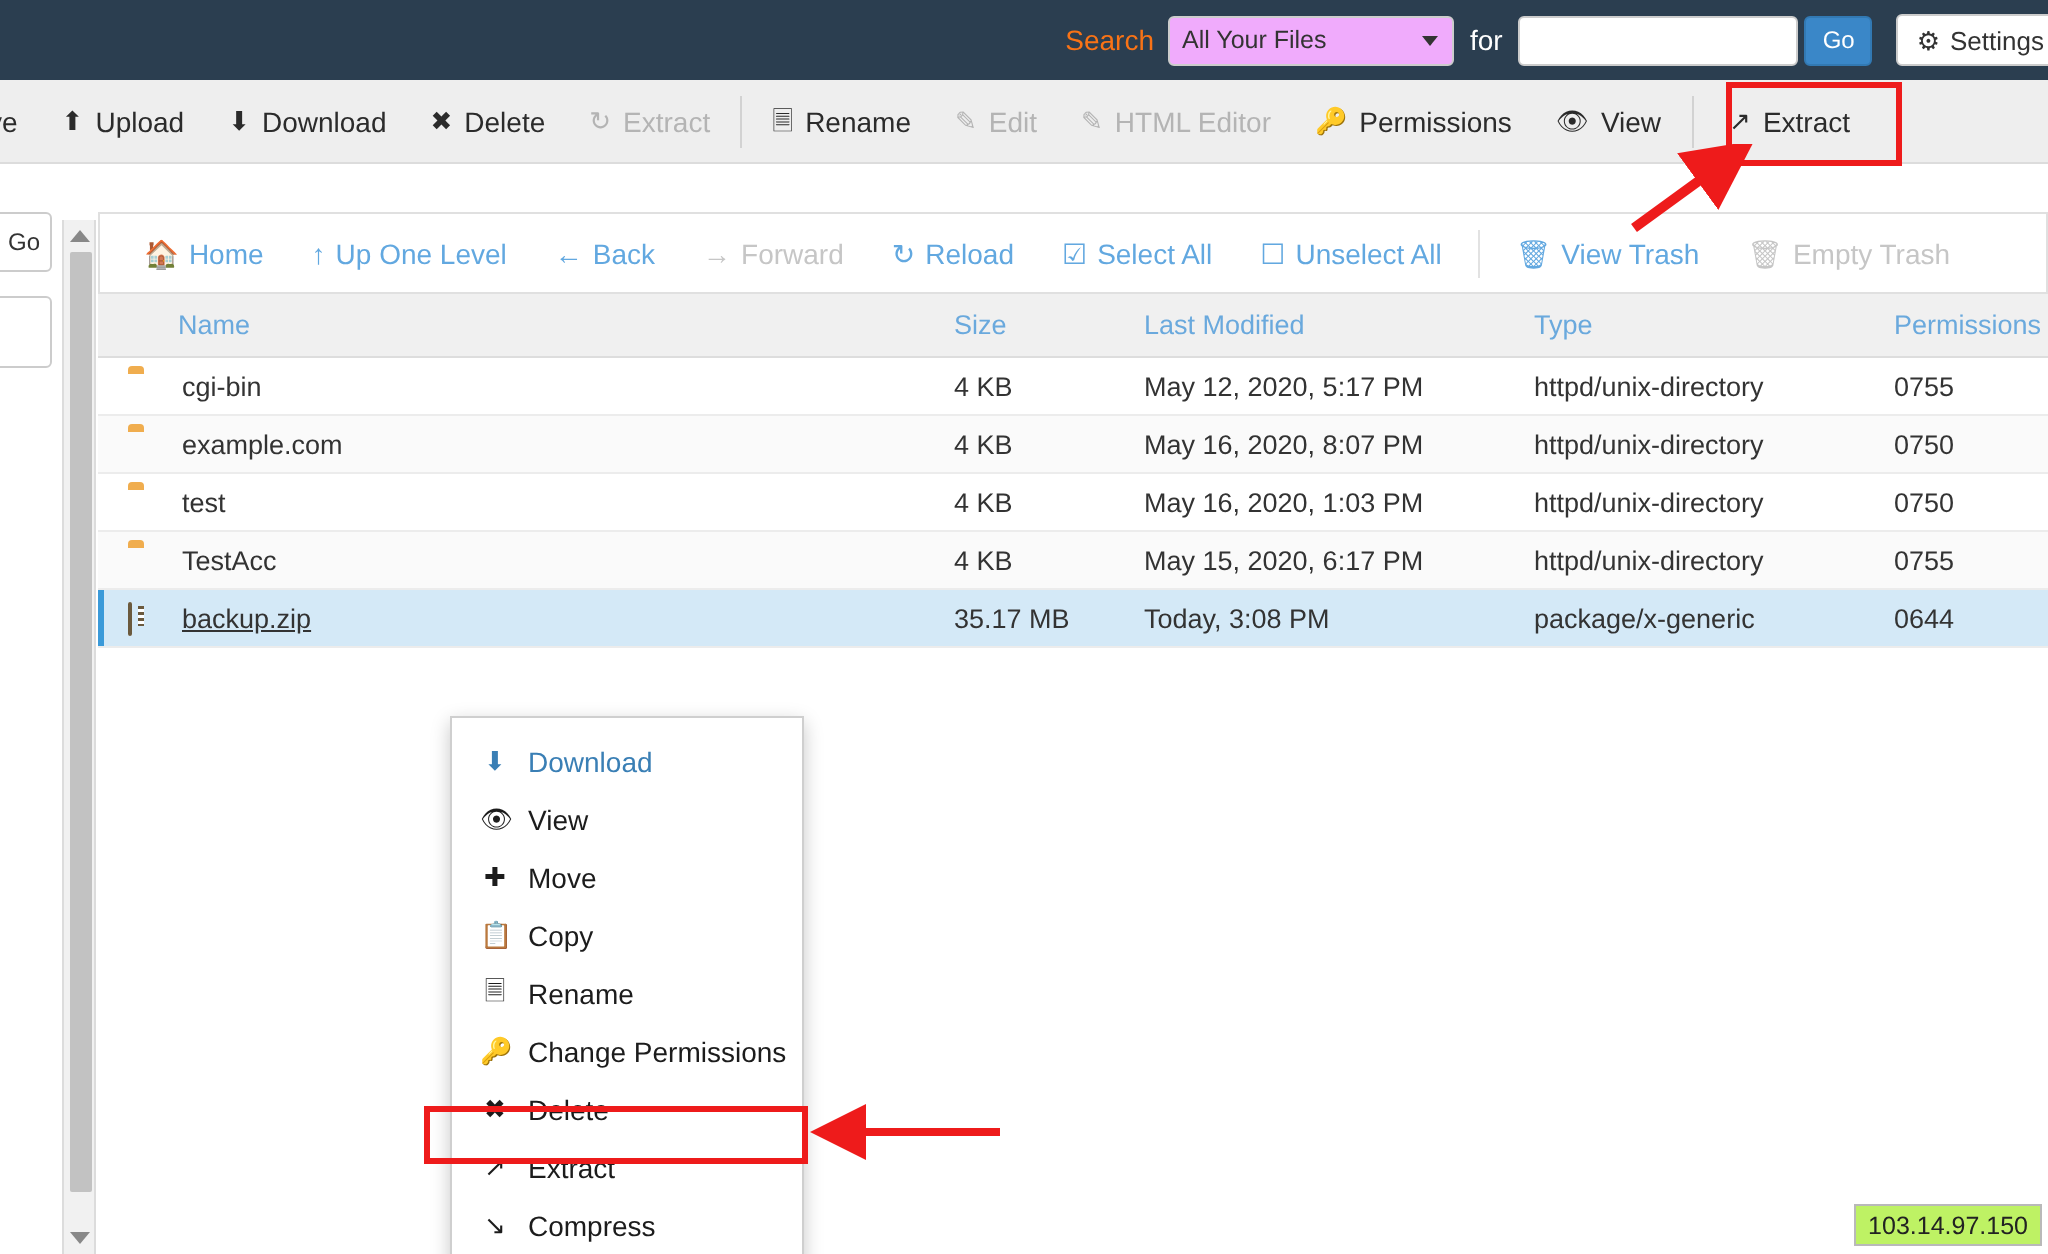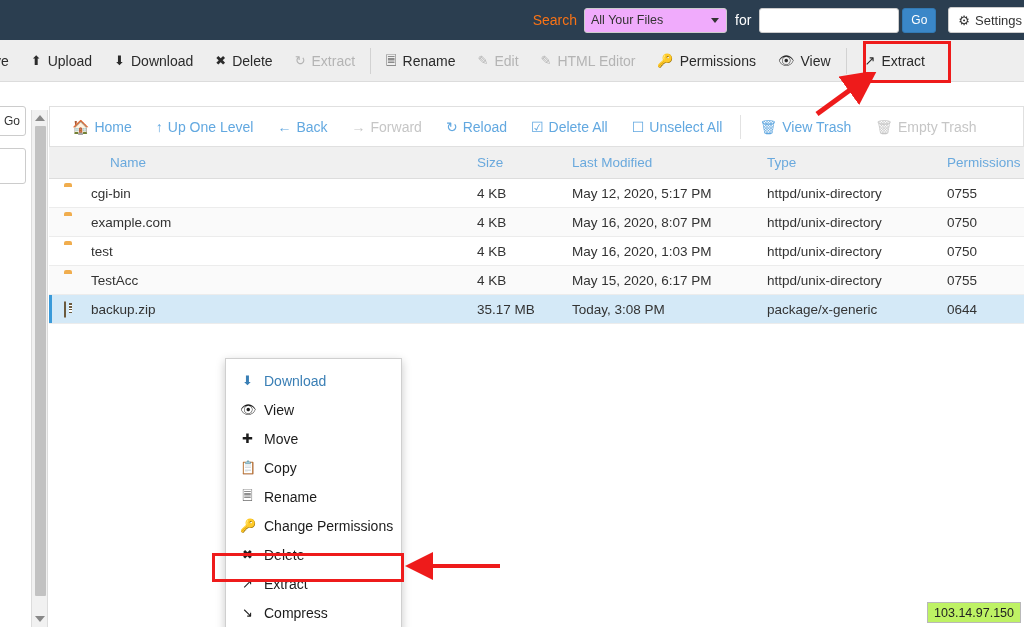--- a/index.html
+++ b/index.html
@@ -110,28 +110,28 @@
     text-align: left; height: 32px; padding: 0 8px;
     border-top: 1px solid #e0e0e0; border-bottom: 1px solid #dddddd;
     cursor: pointer;
   }
   .tbl td {
     font-size: 13.5px; color: #333; height: 29px; padding: 0 8px;
     border-bottom: 1px solid #ececec; white-space: nowrap; overflow: hidden;
   }
   .tbl tr.alt td { background: #fafafa; }
   .tbl tr.selected td { background: #d4e9f7; }
-  .tbl tr.selected td.c-name { box-shadow: inset 3px 0 0 0 #3a9ad9; }
+  .tbl tr.selected td.c-name { box-shadow: inset 3px 0 0 0 #3a9ad9; text-decoration: underline; }
   .c-name { width: 420px; }
   .c-size { width: 95px; }
   .c-mod  { width: 195px; }
   .c-type { width: 172px; }
   .c-perm { width: 93px; text-align: left; }
   th.c-perm, td.c-perm { padding-left: 16px; }
-  th.c-name { padding-left: 61px; }
+  th.c-name { padding-left: 40px; }
   .name-cell { display: flex; align-items: center; gap: 10px; padding-left: 7px; }
 
   
   .ico { width: 17px; height: 15px; position: relative; flex: none; }
   .ico-folder { width: 17px; height: 14px; background: #f0ad4e; border-radius: 1px 3px 2px 2px; }
   .ico-folder::before {
     content: ""; position: absolute; left: 0; top: -3px; width: 8px; height: 4px;
     background: #f0ad4e; border-radius: 2px 2px 0 0;
   }
   .ico-doc {
@@ -273,21 +273,21 @@
       <div class="nav-item disabled">
         <span>→</span>
         <span>Forward</span>
       </div>
       <div class="nav-item">
         <span>↻</span>
         <span>Reload</span>
       </div>
       <div class="nav-item">
         <span>☑</span>
-        <span>Delete All</span>
+        <span>Select All</span>
       </div>
       <div class="nav-item">
         <span>☐</span>
         <span>Unselect All</span>
       </div>
       <div class="nav-sep"></div>
       <div class="nav-item">
         <span>🗑</span>
         <span>View Trash</span>
       </div>

